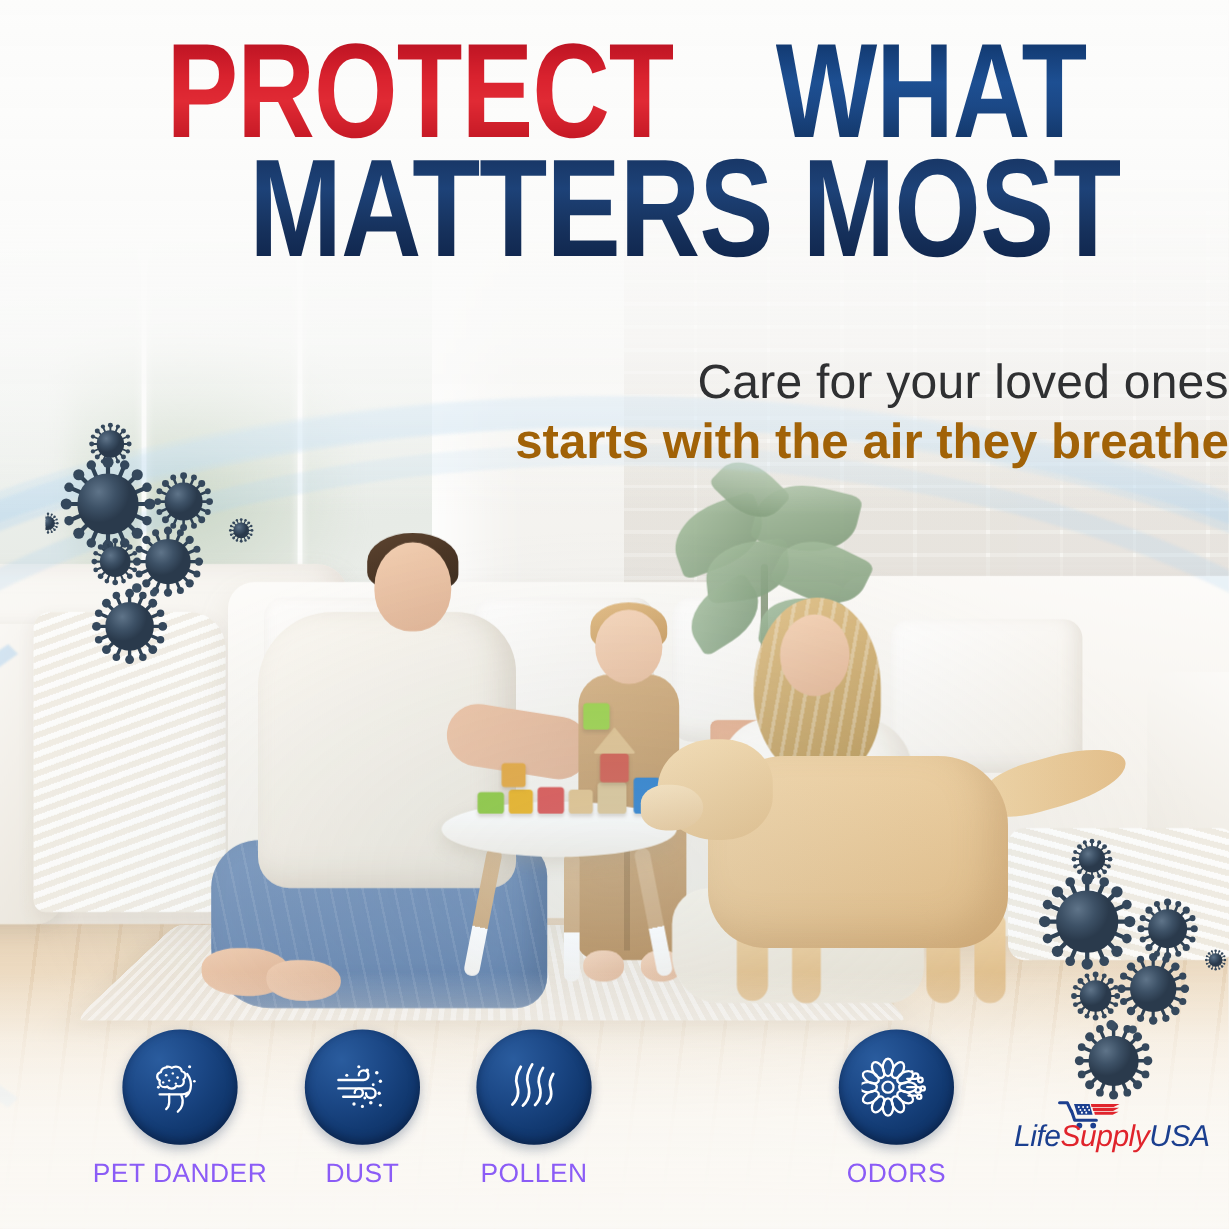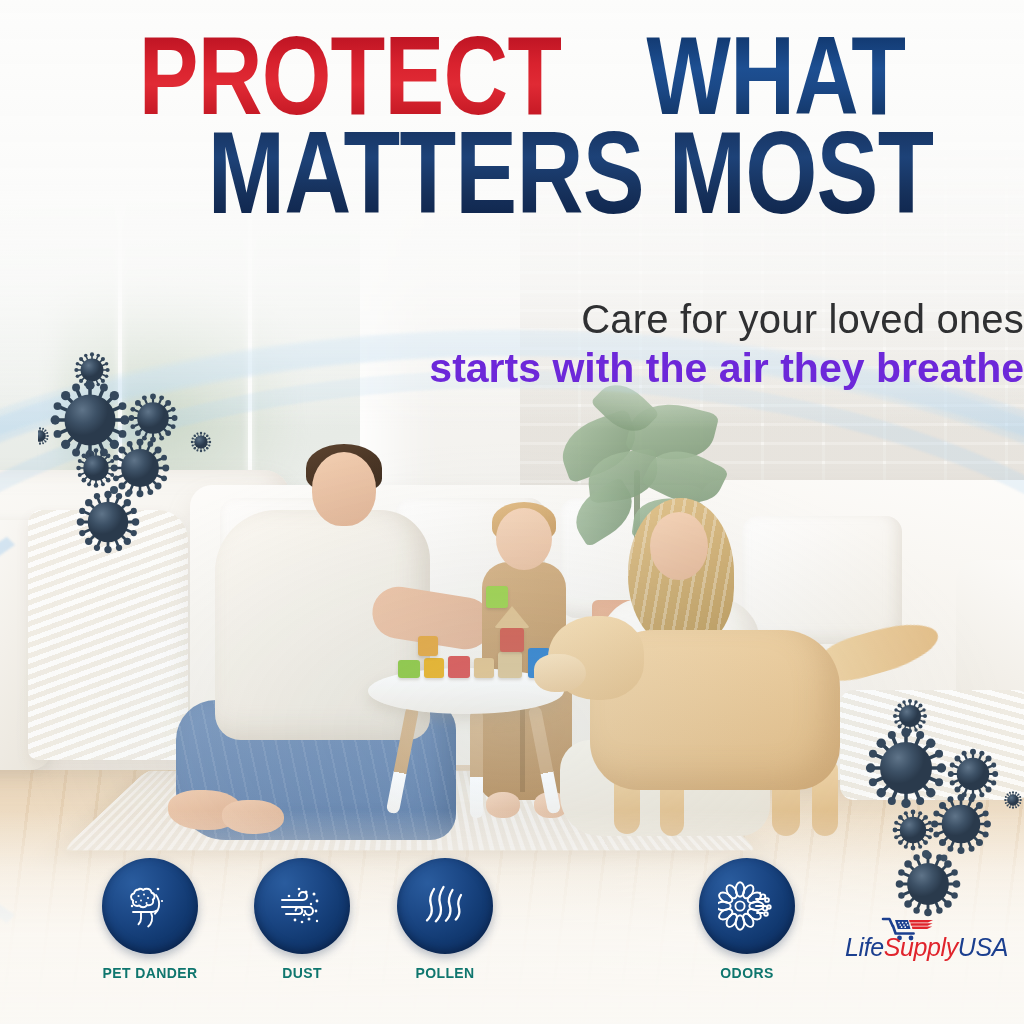--- a/index.html
+++ b/index.html
@@ -343,43 +343,43 @@
     -webkit-text-stroke:0;
   }
   .hl-line2 { font-size:116px; margin-top:-6px; display:block;text-align:right; }
 
   
   .subhead {
     position:absolute; left:0; top:296px; width:1024px;
     text-align:right; color:#2f3032;
   }
   .sub1 { display:block; font-size:40px; font-weight:400; letter-spacing:.2px; line-height:1.18; }
-  .sub2 { display:block; font-size:41px; font-weight:700; letter-spacing:0px; line-height:1.16; margin-top:2px; color:#6d28d9; }
+  .sub2 { display:block; font-size:41px; font-weight:700; letter-spacing:0px; line-height:1.16; margin-top:2px; color:#a16207; }
 
   
   .icon-row {
     position:absolute; left:52px; top:858px; width:720px; height:140px;
   }
   .icon-item {
     position:absolute; top:0; text-align:center;
   }
   .icon-circle {
     width:96px; height:96px; border-radius:50%;
     background:radial-gradient(circle at 32% 26%, #2a5c9e 0%, #1b4785 38%, #123a72 62%, #0c2a58 100%);
     box-shadow:0 4px 10px rgba(25,50,90,.30), inset 0 -3px 8px rgba(5,20,48,.5);
     display:flex; align-items:center; justify-content:center;
     margin:0 auto;
   }
   .icon-circle svg { display:block; }
   .icon-label {
     margin-top:11px;
-    font-size:14px;
+    font-size:22px;
     letter-spacing:.4px;
-    color:#0f766e;
-    font-weight:700;
+    color:#8b5cf6;
+    font-weight:400;
     white-space:nowrap;
   }
 
   
   .logo { position:absolute; left:845px; top:918px; width:170px; height:64px; }
   .logo-mark { position:absolute; left:36px; top:-2px; width:80px; height:26px; }
   .logo-text {
     position:absolute; left:0; top:17px; width:170px;
     font-size:25px; font-style:italic; font-weight:400; letter-spacing:-.4px;
     white-space:nowrap; line-height:1;

